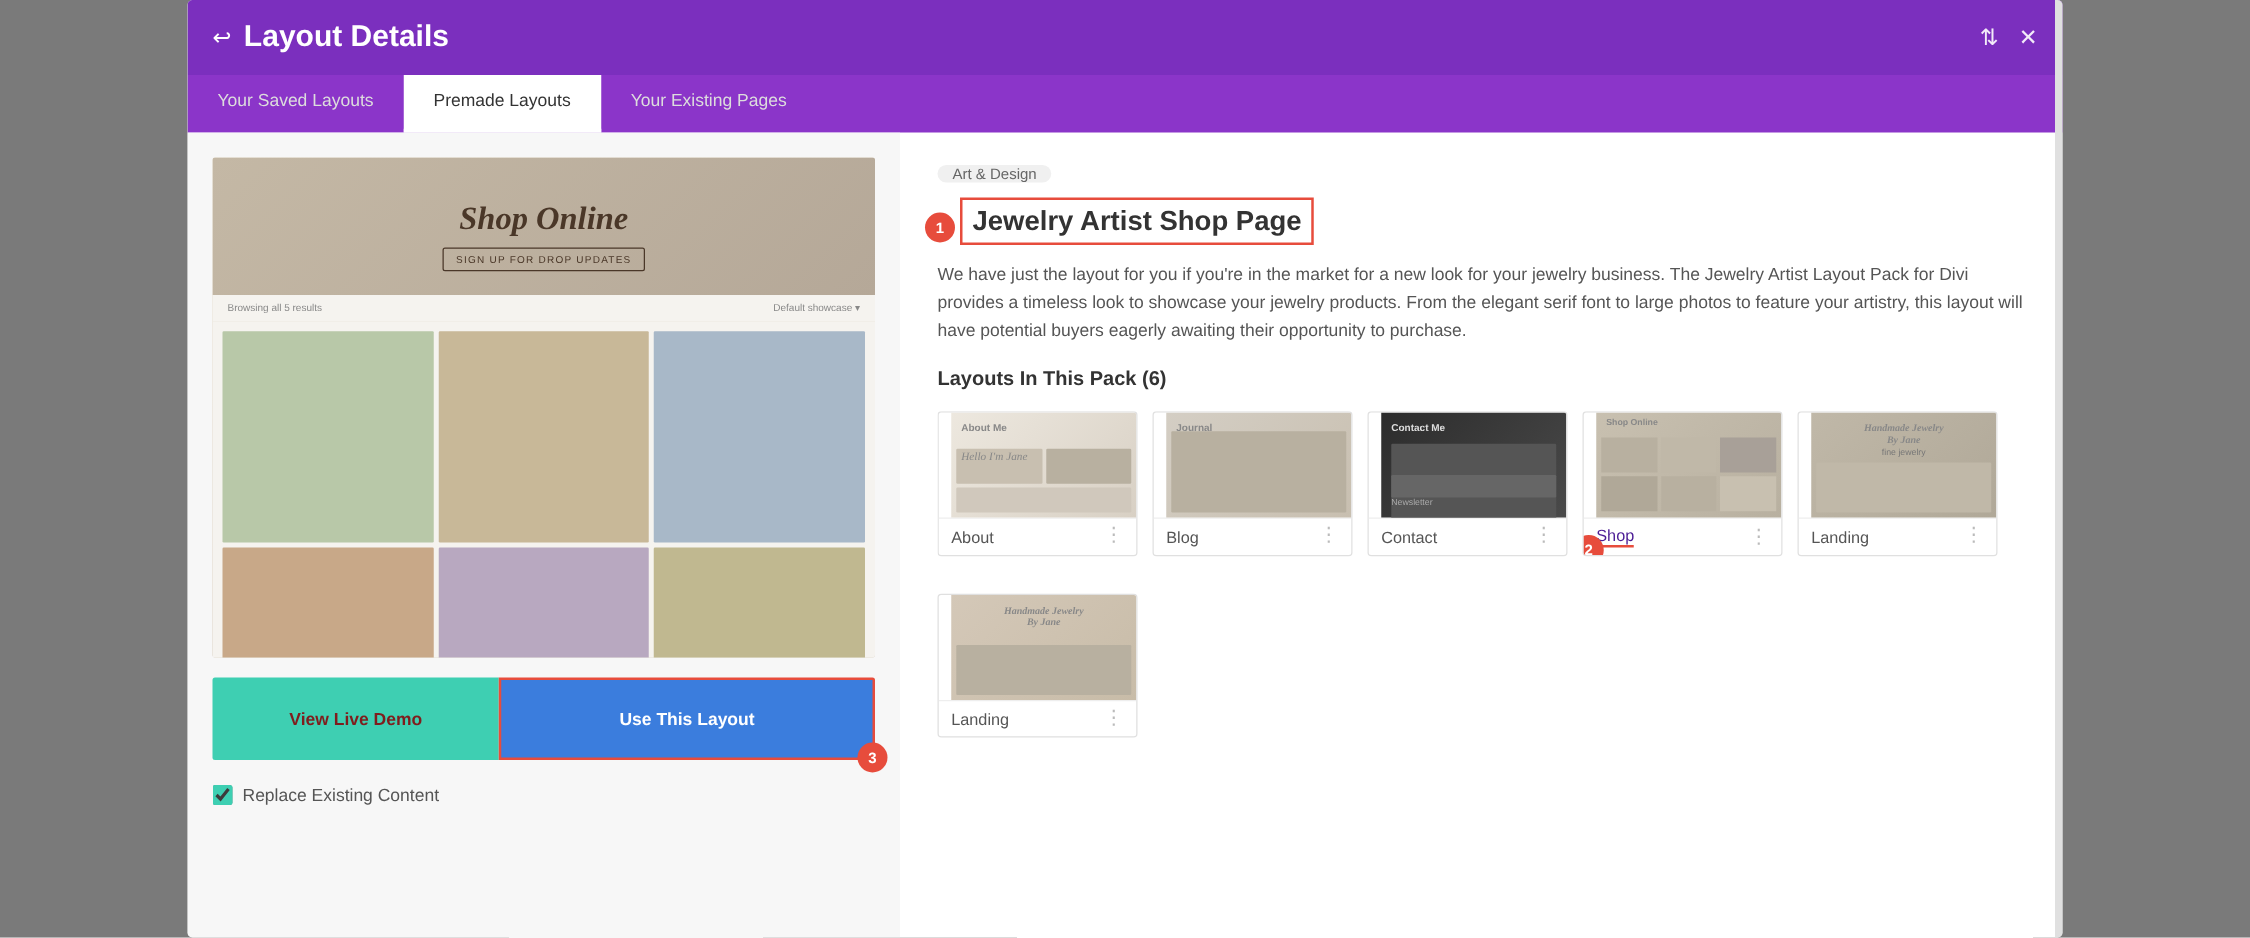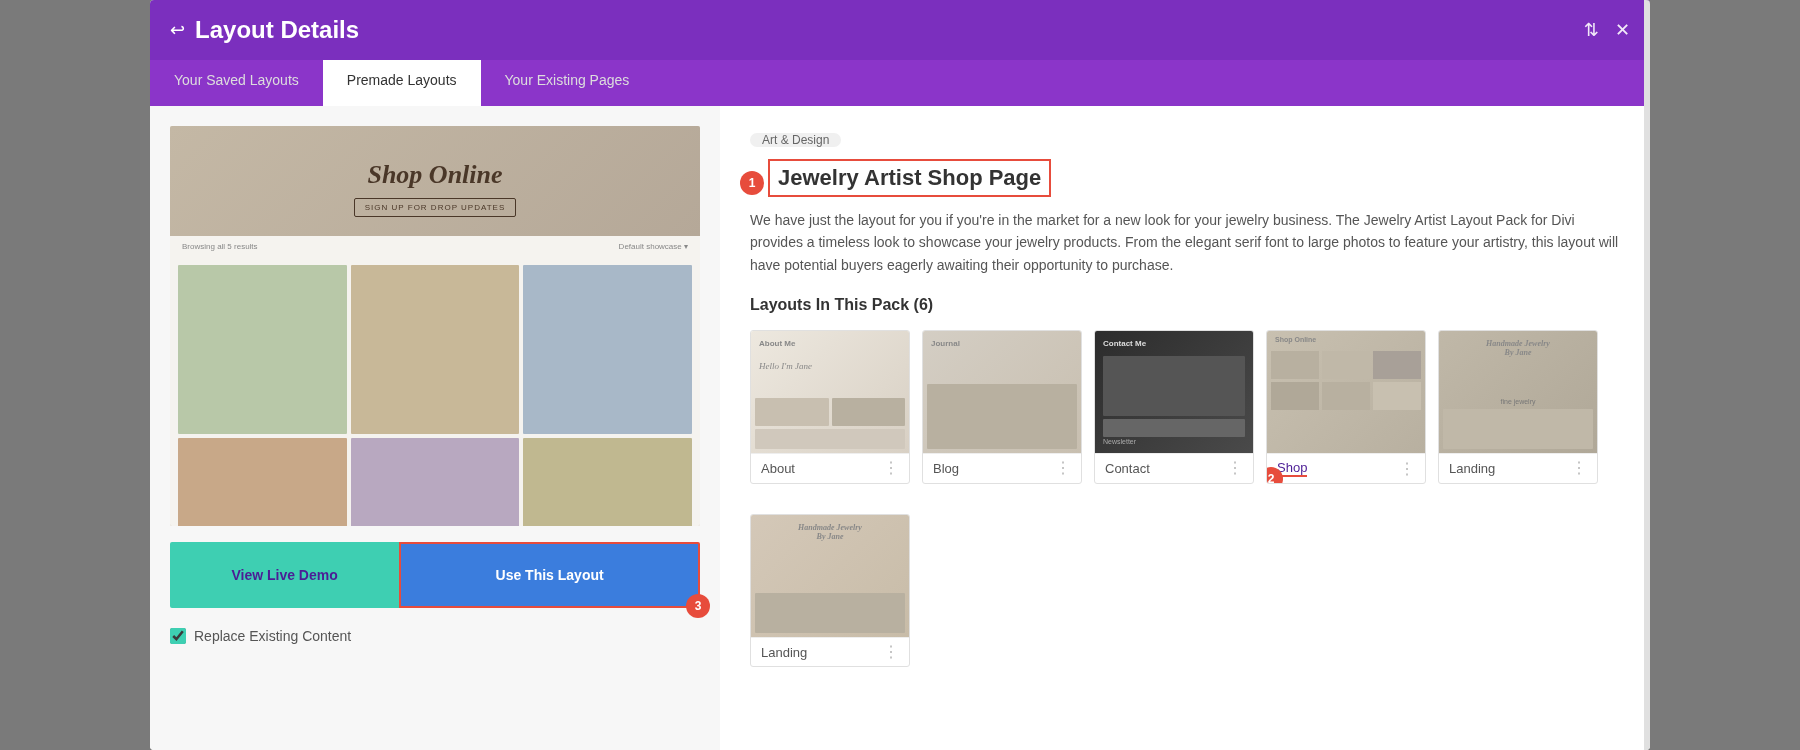--- a/index.html
+++ b/index.html
@@ -157,21 +157,21 @@
     .preview-product-cell:nth-child(5) { background: #b8a8c0; }
     .preview-product-cell:nth-child(6) { background: #c0b890; }
 
     .preview-actions {
       display: flex;
       gap: 0;
     }
     .btn-view-demo {
       flex: 1;
       background: #3ecfb2;
-      color: #4c1d95;
+      color: #7f1d1d;
       border: none;
       padding: 25px;
       font-size: 14px;
       font-weight: 600;
       cursor: pointer;
       border-radius: 2px 0 0 2px;
     }
     .btn-use-layout {
       flex: 1.5;
       background: #3b7ddd;
@@ -276,24 +276,25 @@
     .layout-card {
       flex-shrink: 0;
       width: 160px;
       border: 1px solid #e0e0e0;
       border-radius: 3px;
       overflow: hidden;
       background: #fff;
     }
 
     .layout-card-preview {
-      height: 122px;
+      height: 84px;
       background: #e8e4dc;
       position: relative;
       overflow: hidden;
+      margin-left: 10px;
     }
 
     .layout-card-preview.about { background: linear-gradient(135deg, #ede8df, #d8d0c4); }
     .layout-card-preview.blog { background: linear-gradient(135deg, #d4cec4, #c8bfb0); }
     .layout-card-preview.contact { background: linear-gradient(135deg, #2c2c2c, #4a4a4a); }
     .layout-card-preview.shop { background: linear-gradient(135deg, #c8c0b0, #b8b0a0); position: relative; }
     .layout-card-preview.landing { background: linear-gradient(135deg, #c0b8a8, #b0a898); }
     .layout-card-preview.landing2 { background: linear-gradient(135deg, #d4c8b8, #c8bca8); }
 
     .lc-text {

